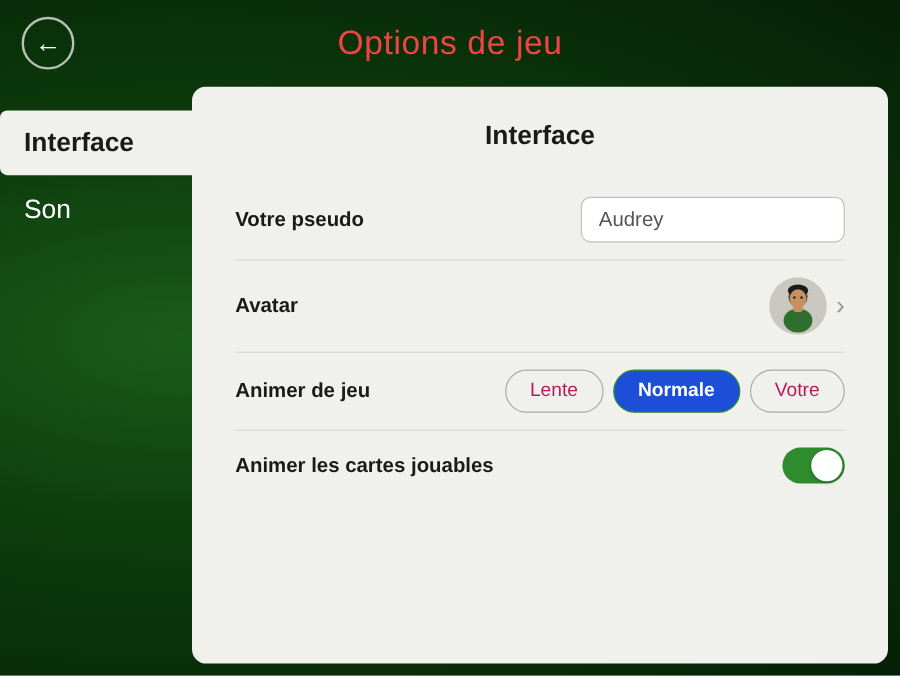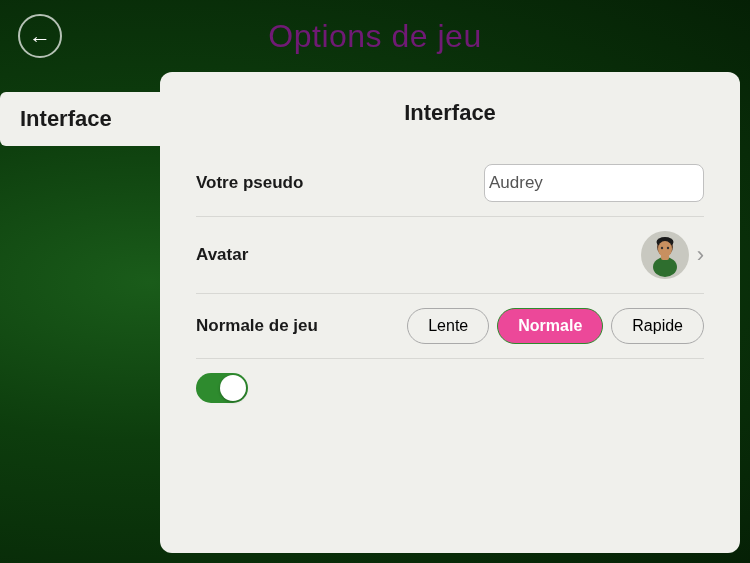--- a/index.html
+++ b/index.html
@@ -35,22 +35,22 @@
       display: flex;
       align-items: center;
       justify-content: center;
       cursor: pointer;
       color: white;
       font-size: 22px;
       line-height: 1;
     }
 
     .header-title {
-      color: #701a75;
-      font-size: 32px;
+      color: #ef4444;
+      font-size: 28px;
       font-weight: 300;
       letter-spacing: 0.5px;
     }
 
     
     .main {
       display: flex;
       flex: 1;
       overflow: hidden;
     }
@@ -119,21 +119,21 @@
     .option-label {
       font-size: 17px;
       font-weight: 600;
       color: #1a1a1a;
     }
 
     
     .pseudo-input {
       border: 1.5px solid #c0c0c0;
       border-radius: 8px;
-      padding: 8px 4px;
+      padding: 8px 14px;
       font-size: 17px;
       color: #555;
       background: white;
       width: 220px;
       outline: none;
     }
 
     
     .avatar-section {
       display: flex;
@@ -156,26 +156,26 @@
       display: flex;
       gap: 8px;
     }
 
     .speed-btn {
       padding: 8px 20px;
       border-radius: 20px;
       border: 1.5px solid #aaa;
       background: transparent;
       font-size: 16px;
-      color: #000000;
+      color: #be185d;
       cursor: pointer;
     }
 
     .speed-btn.active {
-      background: #ec4899;
+      background: #1d4ed8;
       border-color: #2e8b2e;
       color: white;
       font-weight: 600;
     }
 
     
     .toggle {
       position: relative;
       width: 52px;
       height: 30px;
@@ -218,20 +218,23 @@
   </button>
   <span class="header-title">Options de jeu</span>
 </div>
 
 <div class="main">
 
   <nav class="sidebar">
     <div class="sidebar-item active">
       <span>Interface</span>
     </div>
+    <div class="sidebar-item">
+      <span>Son</span>
+    </div>
   </nav>
 
   <div class="content-panel">
     <div class="panel-title">Interface</div>
 
     <div class="option-row">
       <span class="option-label">Votre pseudo</span>
       <input class="pseudo-input" type="text" value="Audrey" placeholder="Audrey" style="">
     </div>
 
@@ -253,30 +256,31 @@
           <ellipse cx="24" cy="18" rx="7" ry="8" fill="#c89060"></ellipse>
 
           <circle cx="21" cy="17" r="1.2" fill="#333"></circle>
           <circle cx="27" cy="17" r="1.2" fill="#333"></circle>
         </svg>
         <span class="chevron-right">›</span>
       </div>
     </div>
 
     <div class="option-row">
-      <span class="option-label">Normale de jeu</span>
+      <span class="option-label">Animer de jeu</span>
       <div class="speed-group">
         <button class="speed-btn">Lente</button>
         <button class="speed-btn active">Normale</button>
-        <button class="speed-btn">Rapide</button>
+        <button class="speed-btn">Votre</button>
       </div>
     </div>
 
 
     <div class="option-row">
+      <span class="option-label">Animer les cartes jouables</span>
       <label class="toggle">
         <input type="checkbox" checked="" style="">
         <span class="toggle-slider"></span>
       </label>
     </div>
 
   </div>
 </div>
 
 </body></html>

